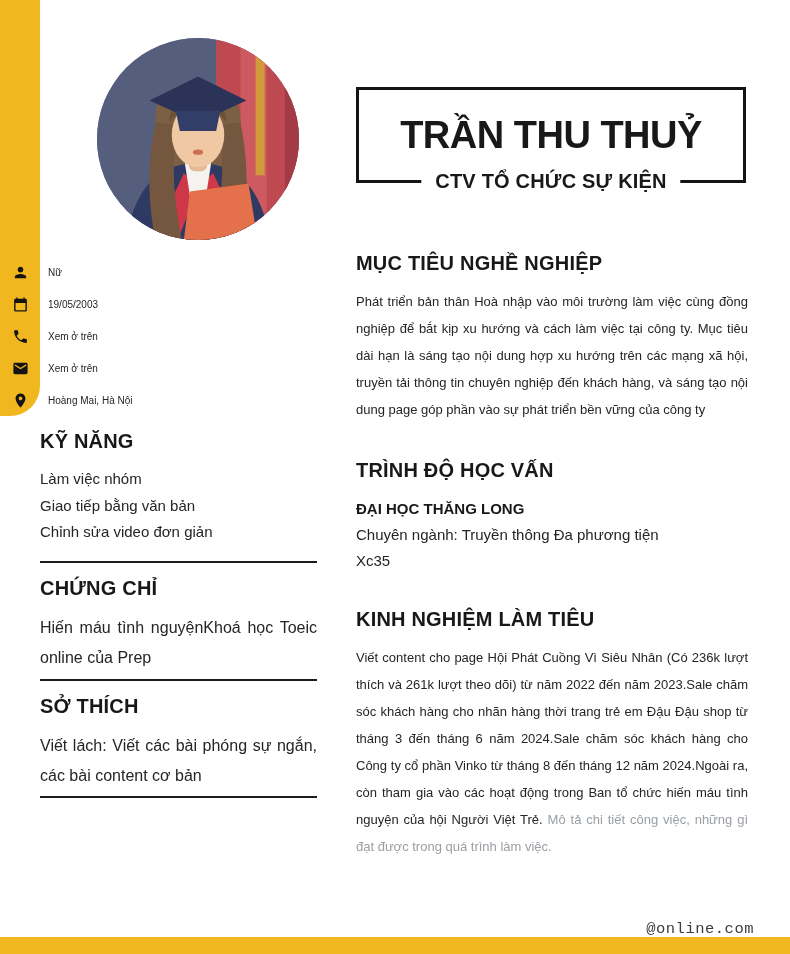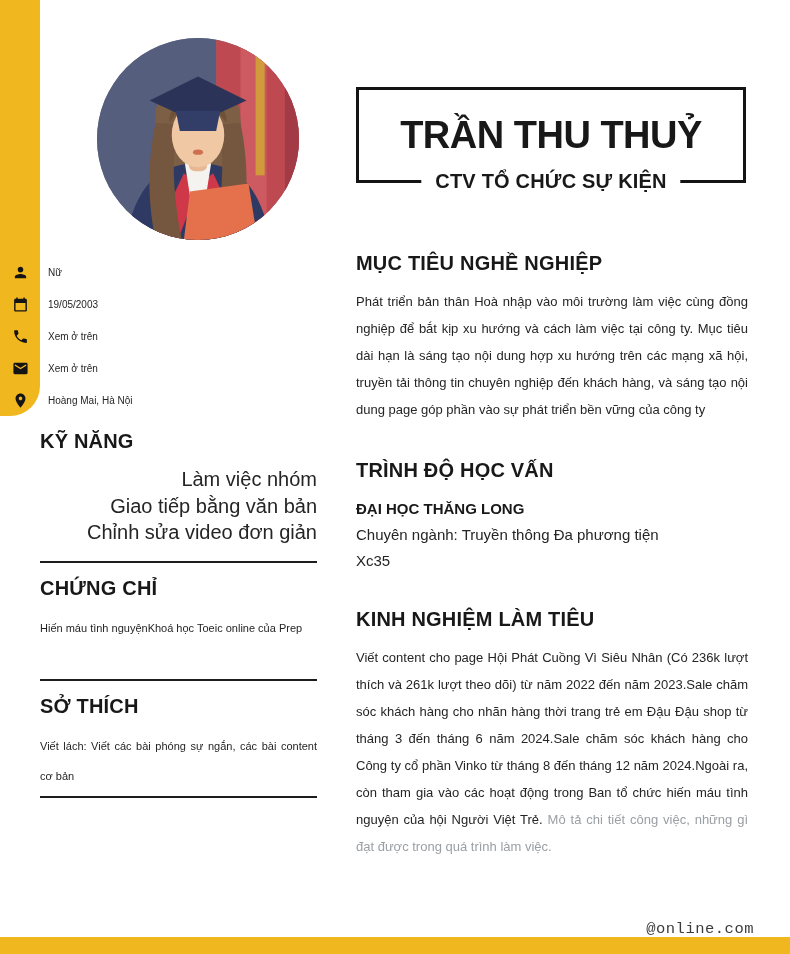--- a/index.html
+++ b/index.html
@@ -36,22 +36,22 @@
   .contact-icon{width:40px;display:flex;justify-content:center;align-items:center;flex:0 0 40px;}
   .contact-icon svg{width:17px;height:17px;fill:#141414;}
   .contact-text{margin-left:8px;font-size:10px;color:var(--body);}
   
   .lsec{position:absolute;left:40px;width:277px;}
   .lsec h2, .rsec h2{
     font-size:20px;font-weight:700;color:var(--ink);
     letter-spacing:0.2px;margin:0 0 13px 0;
   }
   .skill-list{list-style:none;}
-  .skill-list li{font-size:20px;line-height:26.5px;color:var(--body);text-align:right;}
-  .lsec p{font-size:11px;line-height:30px;text-align:justify;color:var(--body);}
+  .skill-list li{font-size:15px;line-height:26.5px;color:var(--body);}
+  .lsec p{font-size:16px;line-height:30px;text-align:justify;color:var(--body);}
   .divider{position:absolute;left:40px;width:277px;border-top:2px solid #1d1d1d;}
   
   .name-box{
     position:absolute;left:356px;top:87px;width:390px;height:96px;
     border:3px solid #141414;
   }
   .name-box h1{
     font-size:38px;font-weight:700;color:var(--ink);
     text-align:center;letter-spacing:-0.5px;line-height:90px;
     white-space:nowrap;

